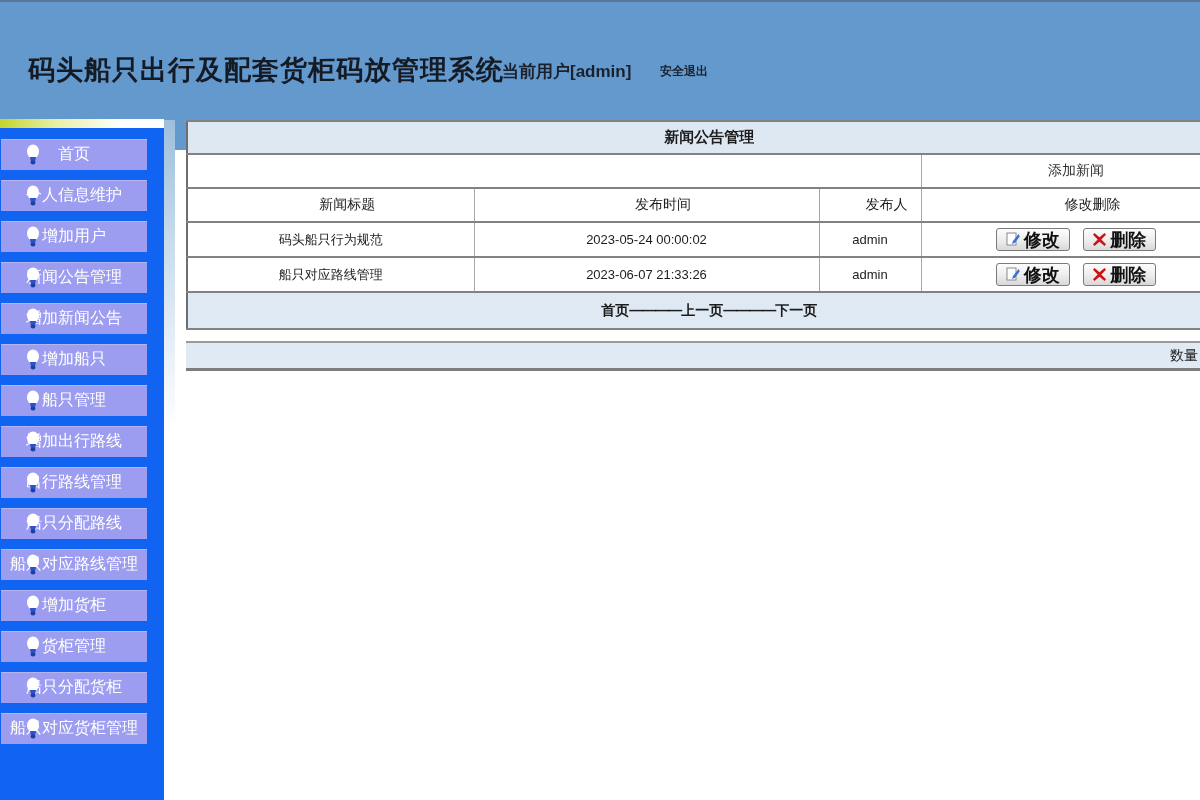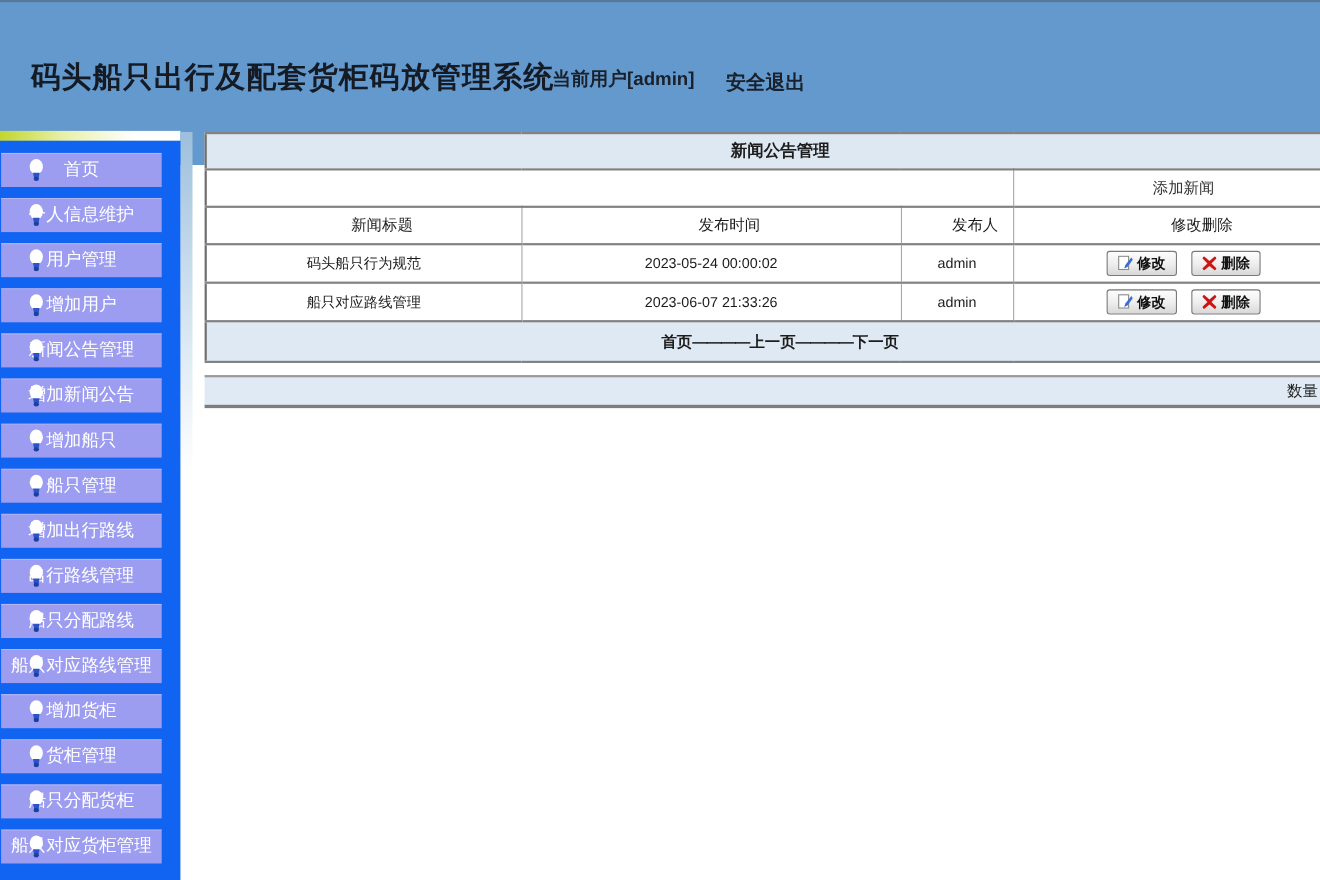--- a/index.html
+++ b/index.html
@@ -21,21 +21,21 @@
     position: absolute; left: 28px; top: 50px;
     font-size: 27px; font-weight: bold; color: #151b25;
     letter-spacing: 1px; white-space: nowrap;
   }
   .current-user {
     position: absolute; left: 486px; top: 58px;
     font-size: 17px; font-weight: bold; color: #1a212c; white-space: nowrap; padding-left: 16px;
   }
   .logout {
     position: absolute; left: 660px; top: 61px;
-    font-size: 18px; font-weight: bold; color: #1a212c; white-space: nowrap;
+    font-size: 12px; font-weight: bold; color: #1a212c; white-space: nowrap;
     cursor: pointer;
   }
 
   
   .side-gradient {
     position: absolute; left: 0; top: 119px; width: 164px; height: 9px;
     background: linear-gradient(to right, #c3d52e 0%, #e8f0a8 35%, #ffffff 75%);
   }
   .sidebar {
     position: absolute; left: 0; top: 128px; width: 164px; height: 672px;
@@ -94,21 +94,21 @@
   }
   .pag-dash { letter-spacing: -1px; font-weight: bold; }
   .pag-link { cursor: pointer; }
 
   
   .act-btn {
     display: inline-flex; align-items: center; gap: 4px;
     height: 23px; padding: 0 9px;
     background: linear-gradient(to bottom, #fdfdfd 0%, #ededed 55%, #d8d8d8 100%);
     border: 1px solid #7a7a7a; border-radius: 3px;
-    font-size: 13px; font-weight: bold; color: #111;
+    font-size: 18px; font-weight: bold; color: #111;
     cursor: pointer; vertical-align: middle;
   }
   .act-btn + .act-btn { margin-left: 10px; }
   .act-btn svg { display: block; }
 
   
   .count-strip {
     position: absolute; left: 186px; top: 341px; width: 1044px; height: 30px;
     background: #e0eaf4;
     border-top: 2px solid #9a9a9a;
@@ -141,28 +141,20 @@
         </svg>
       <span>首页</span>
     </div>
     <div class="menu-item">
       <svg class="bulb" viewBox="0 0 16 21">
           <ellipse cx="8" cy="7.5" rx="6" ry="7" fill="#ffffff"></ellipse>
           <path d="M5 13 L11 13 L10 18 L6 18 Z" fill="#2a53c8"></path>
           <ellipse cx="8" cy="18.5" rx="2.4" ry="2" fill="#1d3f9e"></ellipse>
         </svg>
       <span>个人信息维护</span>
-    </div>
-    <div class="menu-item">
-      <svg class="bulb" viewBox="0 0 16 21">
-          <ellipse cx="8" cy="7.5" rx="6" ry="7" fill="#ffffff"></ellipse>
-          <path d="M5 13 L11 13 L10 18 L6 18 Z" fill="#2a53c8"></path>
-          <ellipse cx="8" cy="18.5" rx="2.4" ry="2" fill="#1d3f9e"></ellipse>
-        </svg>
-      <span>用户管理</span>
     </div>
     <div class="menu-item">
       <svg class="bulb" viewBox="0 0 16 21">
           <ellipse cx="8" cy="7.5" rx="6" ry="7" fill="#ffffff"></ellipse>
           <path d="M5 13 L11 13 L10 18 L6 18 Z" fill="#2a53c8"></path>
           <ellipse cx="8" cy="18.5" rx="2.4" ry="2" fill="#1d3f9e"></ellipse>
         </svg>
       <span>增加用户</span>
     </div>
     <div class="menu-item">

